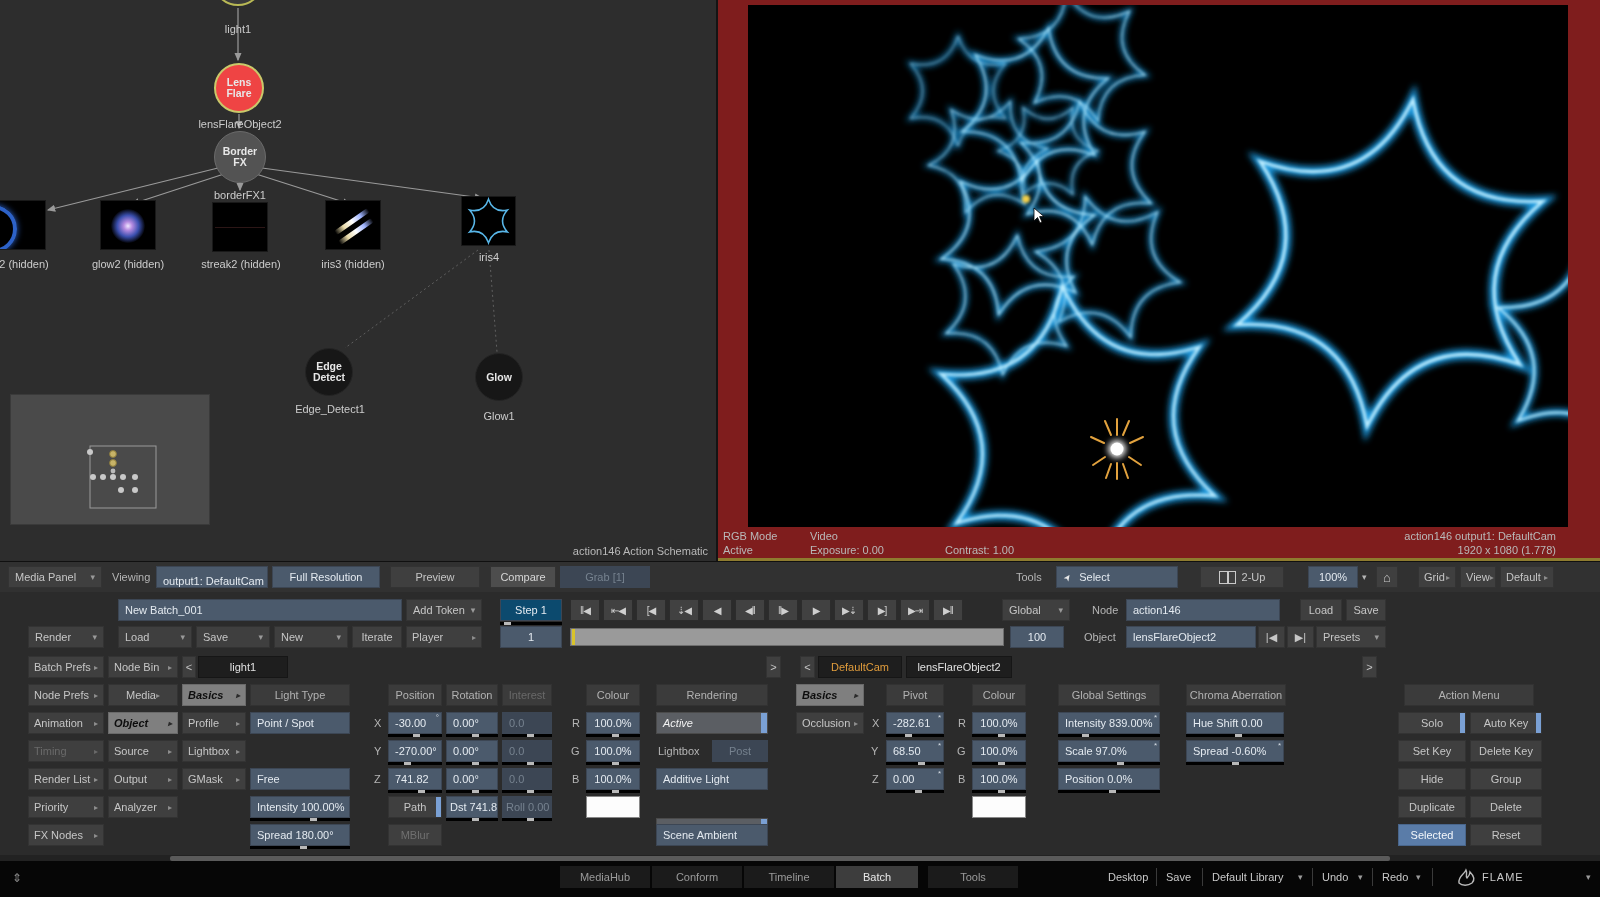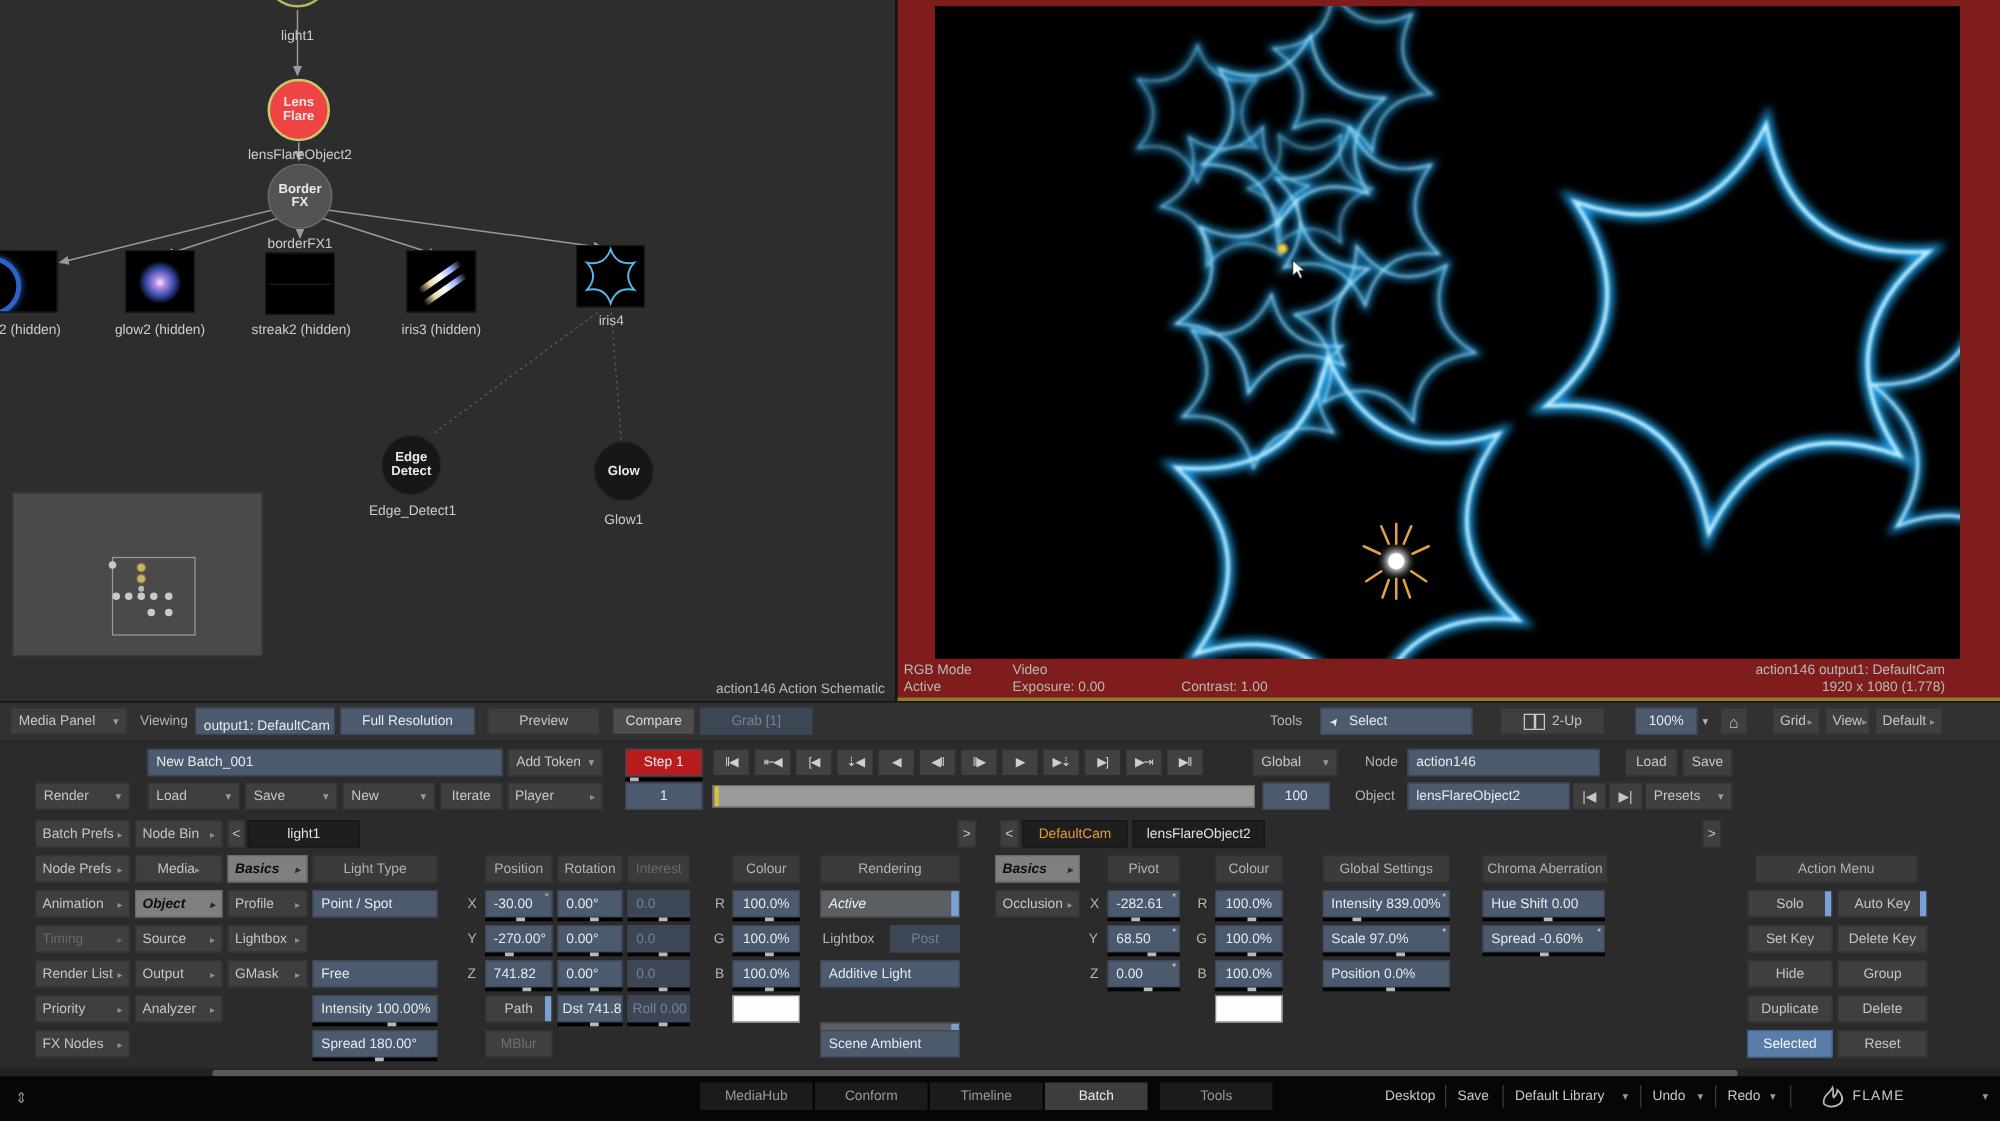--- a/index.html
+++ b/index.html
@@ -305,21 +305,21 @@
 
   <div class="a mainpanel">
 
     <div class="a fld" style="left:118px;top:7px;width:284px;">
       <span>New Batch_001</span>
     </div>
     <div class="a btn combo" style="left:406px;top:7px;width:76px;">
       <span>Add Token</span>
         <span class="cv">▾</span>
     </div>
-    <div class="a fld c" style="left:500px;top:7px;width:62px;background:#b91c1c;">
+    <div class="a fld c" style="left:500px;top:7px;width:62px;background:#0c4a6e;">
       <span>Step 1</span>
     </div>
     <div class="trk" style="left:500px;top:30px;width:62px;">
         <i style="left:6%"></i>
       </div>
 
     <div class="a tbtn" style="left:570px;top:7px;width:30px;">
         <span>‖◀</span>
       </div>
     <div class="a tbtn" style="left:603px;top:7px;width:30px;">

